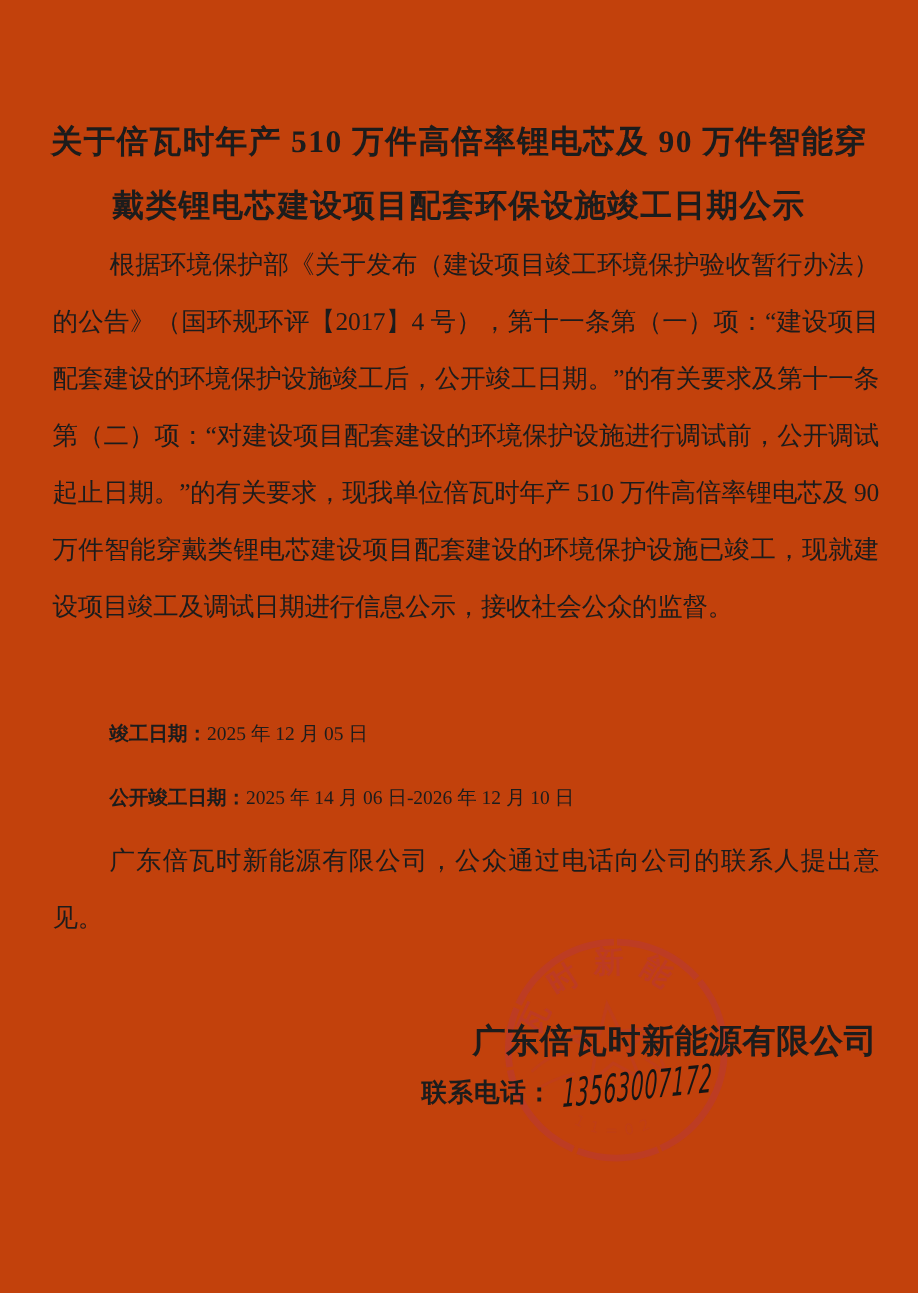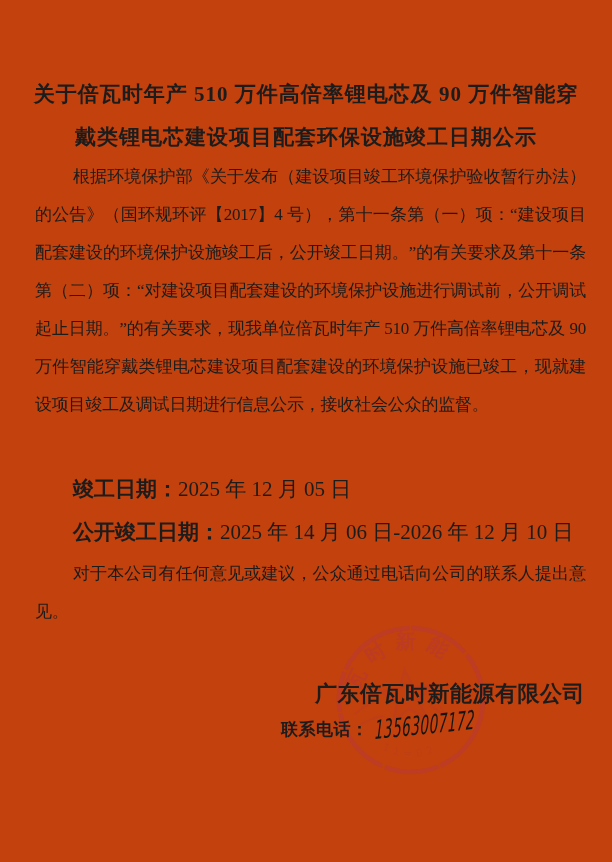--- a/index.html
+++ b/index.html
@@ -20,21 +20,21 @@
   .body-para{
     position:absolute;left:35px;width:551px;
     font-size:17px;line-height:38px;
     text-align:justify;text-justify:inter-character;
     text-indent:38px;letter-spacing:-0.2px;
   }
   .para-main{top:158px;}
   .para-feedback{top:555px;}
   .date-line{
     position:absolute;left:35px;width:551px;padding-left:38px;
-    font-size:21px;line-height:38px;box-sizing:border-box;
+    font-size:13px;line-height:38px;box-sizing:border-box;
   }
   .date-completion{top:470px;}
   .date-commissioning{top:513px;}
   .bold{font-weight:bold;}
   .company-line{
     position:absolute;left:315px;top:682px;
     font-size:22px;font-weight:bold;line-height:24px;letter-spacing:0.5px;
   }
   .phone-line{
     position:absolute;left:281px;top:717px;
@@ -77,21 +77,21 @@
   <div class="body-para para-main">根据环境保护部《关于发布（建设项目竣工环境保护验收暂行办法）的公告》（国环规环评【2017】4 号），第十一条第（一）项：“建设项目配套建设的环境保护设施竣工后，公开竣工日期。”的有关要求及第十一条第（二）项：“对建设项目配套建设的环境保护设施进行调试前，公开调试起止日期。”的有关要求，现我单位倍瓦时年产 510 万件高倍率锂电芯及 90 万件智能穿戴类锂电芯建设项目配套建设的环境保护设施已竣工，现就建设项目竣工及调试日期进行信息公示，接收社会公众的监督。</div>
 
   <div class="date-line date-completion">
     <span class="bold">竣工日期：</span><span>2025 年 12 月 05 日</span>
   </div>
 
   <div class="date-line date-commissioning">
     <span class="bold">公开竣工日期：</span><span>2025 年 14 月 06 日-2026 年 12 月 10 日</span>
   </div>
 
-  <div class="body-para para-feedback">对于本公司有任何意见或建议，公众通过电话向公司的联系人提出意见。</div>
+  <div class="body-para para-feedback">广东倍瓦时新能源有限公司，公众通过电话向公司的联系人提出意见。</div>
 
   <svg class="stamp" viewBox="0 0 170 170">
     <circle class="stamp-circle" cx="85" cy="84" r="72" stroke-dasharray="90 2 55 3 70 2 40 3 80 2 60 3" stroke="#bb3a2f"></circle>
     <polygon class="stamp-star" points="82,53 88.8,71.7 108.6,72.3 92.9,84.6 98.5,103.7 82,92.5 65.5,103.7 71.1,84.6 55.4,72.3 75.2,71.7" stroke="#bb3a2f"></polygon>
     <defs>
       <path id="seal-top-arc" d="M33,84 A52,52 0 0 1 137,84"></path>
       <path id="seal-bottom-arc" d="M34,108 A56,56 0 0 0 136,108"></path>
     </defs>
     <text class="stamp-arc-text" fill="#bb3a2f">
       <textPath href="#seal-top-arc" startOffset="14">瓦时新能</textPath>

